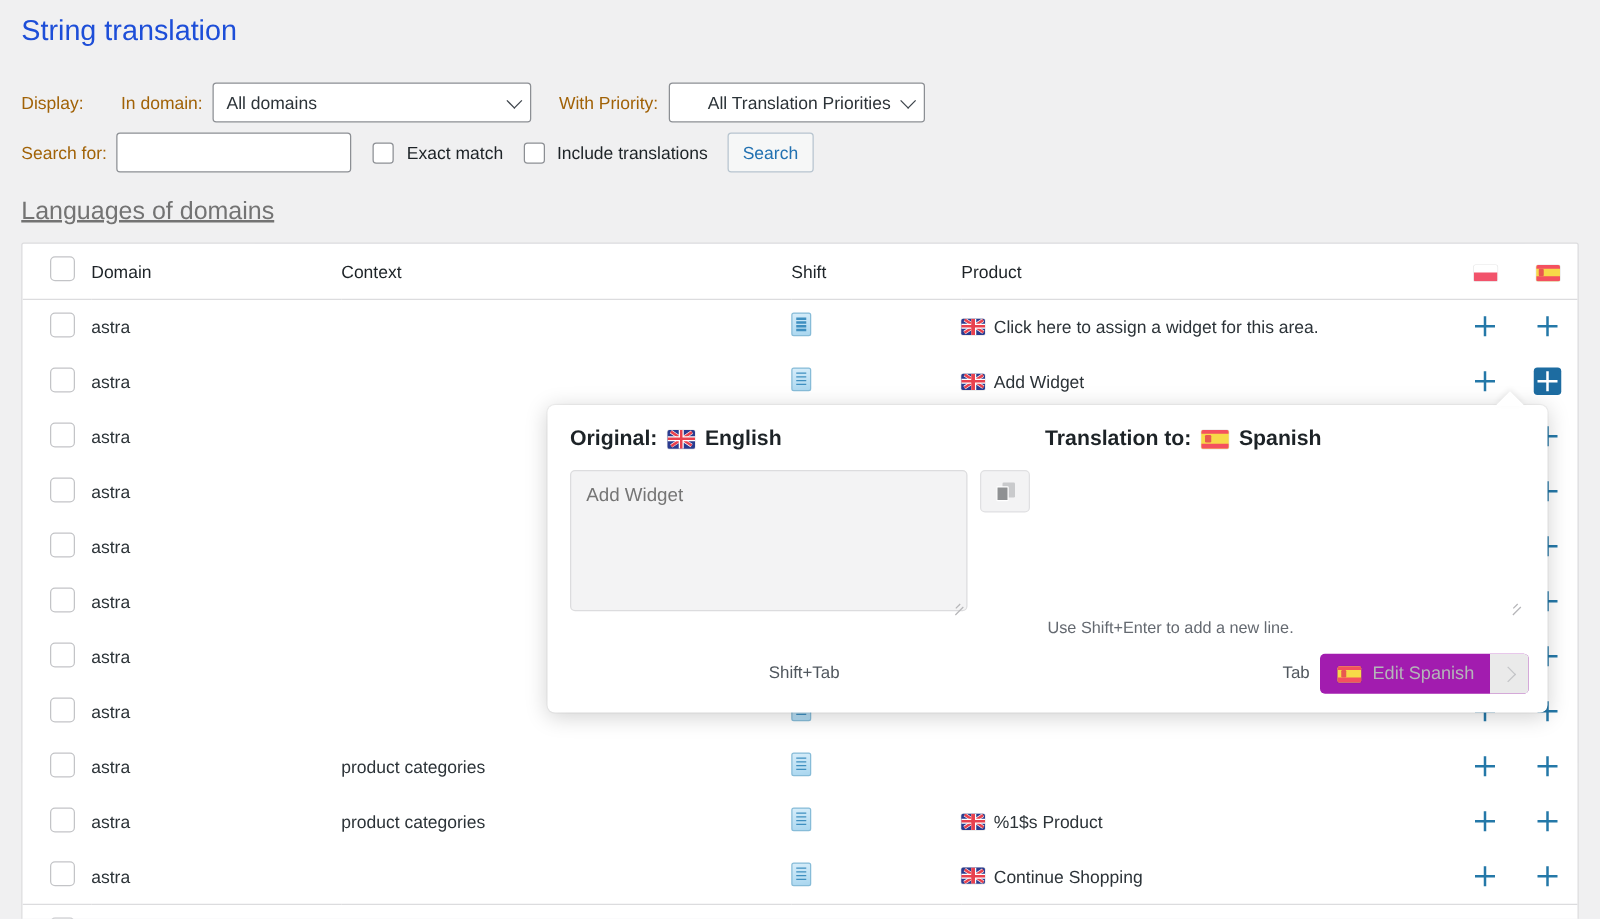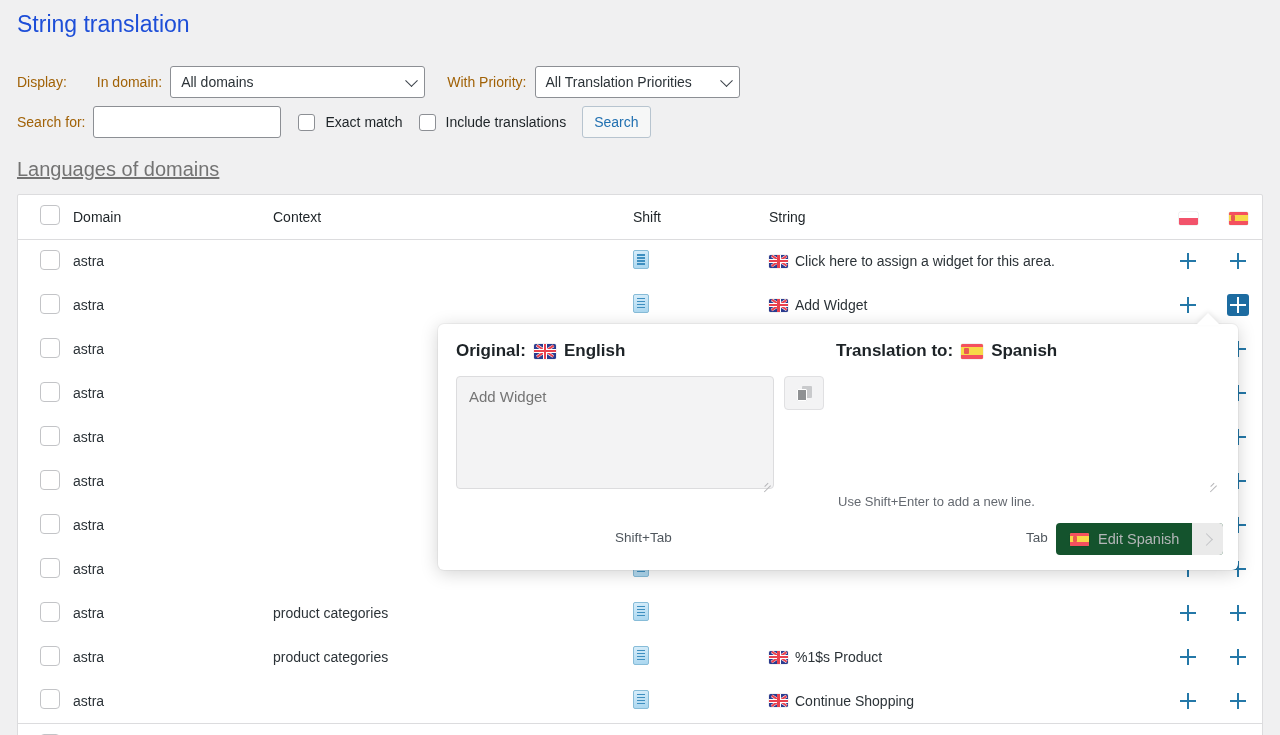--- a/index.html
+++ b/index.html
@@ -41,21 +41,21 @@
   }
   .select .chev {
     position: absolute; right: 8px; top: 50%;
     width: 9px; height: 9px;
     border-right: 1.6px solid #3c434a;
     border-bottom: 1.6px solid #3c434a;
     transform: translateY(-65%) rotate(45deg);
   }
   .sel-display { width: 188px; }
   .sel-domain  { width: 255px; }
-  .sel-priority{ width: 205px; }
+  .sel-priority{ width: 205px; justify-content: flex-end; }
   .gap-lbl { margin-left: 22px; }
 
   
   .filter-row2 {
     position: absolute; left: 17px; top: 106px;
     display: flex; align-items: center;
     font-size: 14px;
   }
   .search-input {
     width: 188px; height: 32px;
@@ -319,21 +319,21 @@
   .chev-r { transform: rotate(135deg); margin-right: 3px; }
   .kbd-hint {
     position: absolute; font-size: 13.5px; color: #50575e;
   }
   .kbd-shift { left: 177px; top: 206px; }
   .kbd-tab   { left: 588px; top: 206px; }
 
   .nav-next {
     left: 618px; top: 199px;
     border: none;
-    background: #14532d;
+    background: #a21caf;
     border-radius: 4px;
     color: #b4b6b8;
   }
   .nav-next .lbl {
     display:flex; align-items:center; gap:9px;
     padding: 0 13px 0 14px;
     color: #b4b6b8;
   }
   .nav-next .arrow-box {
     width: 31px; height: 100%;
@@ -380,21 +380,21 @@
   <div class="table-wrap">
     <table class="strings">
       <thead>
         <tr>
           <th class="col-cb">
             <span class="cb-lg"></span>
           </th>
           <th class="col-domain">Domain</th>
           <th class="col-ctx">Context</th>
           <th class="col-view">Shift</th>
-          <th class="col-string">String</th>
+          <th class="col-string">Product</th>
           <th class="col-lang">
             <span class="flag flag-pl"></span>
           </th>
           <th class="col-lang2">
             <span class="flag flag-es"><span class="emblem"></span></span>
           </th>
         </tr>
       </thead>
       <tbody>
           <tr>

